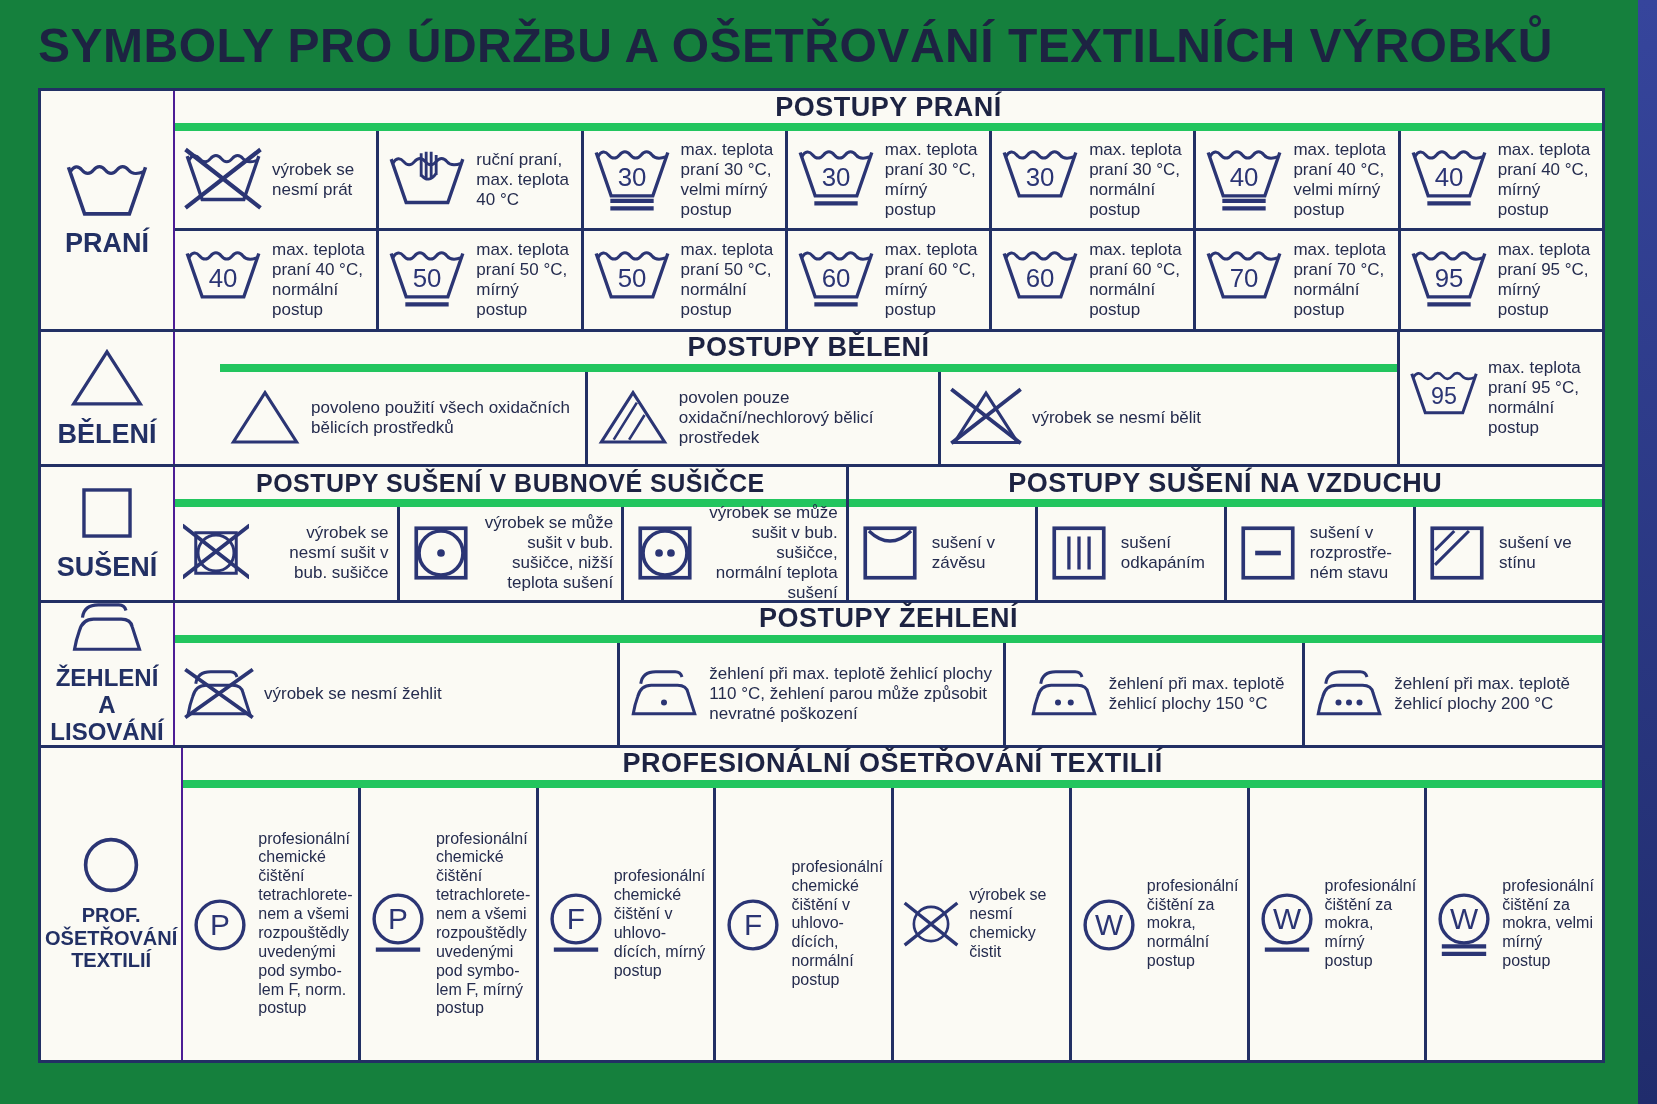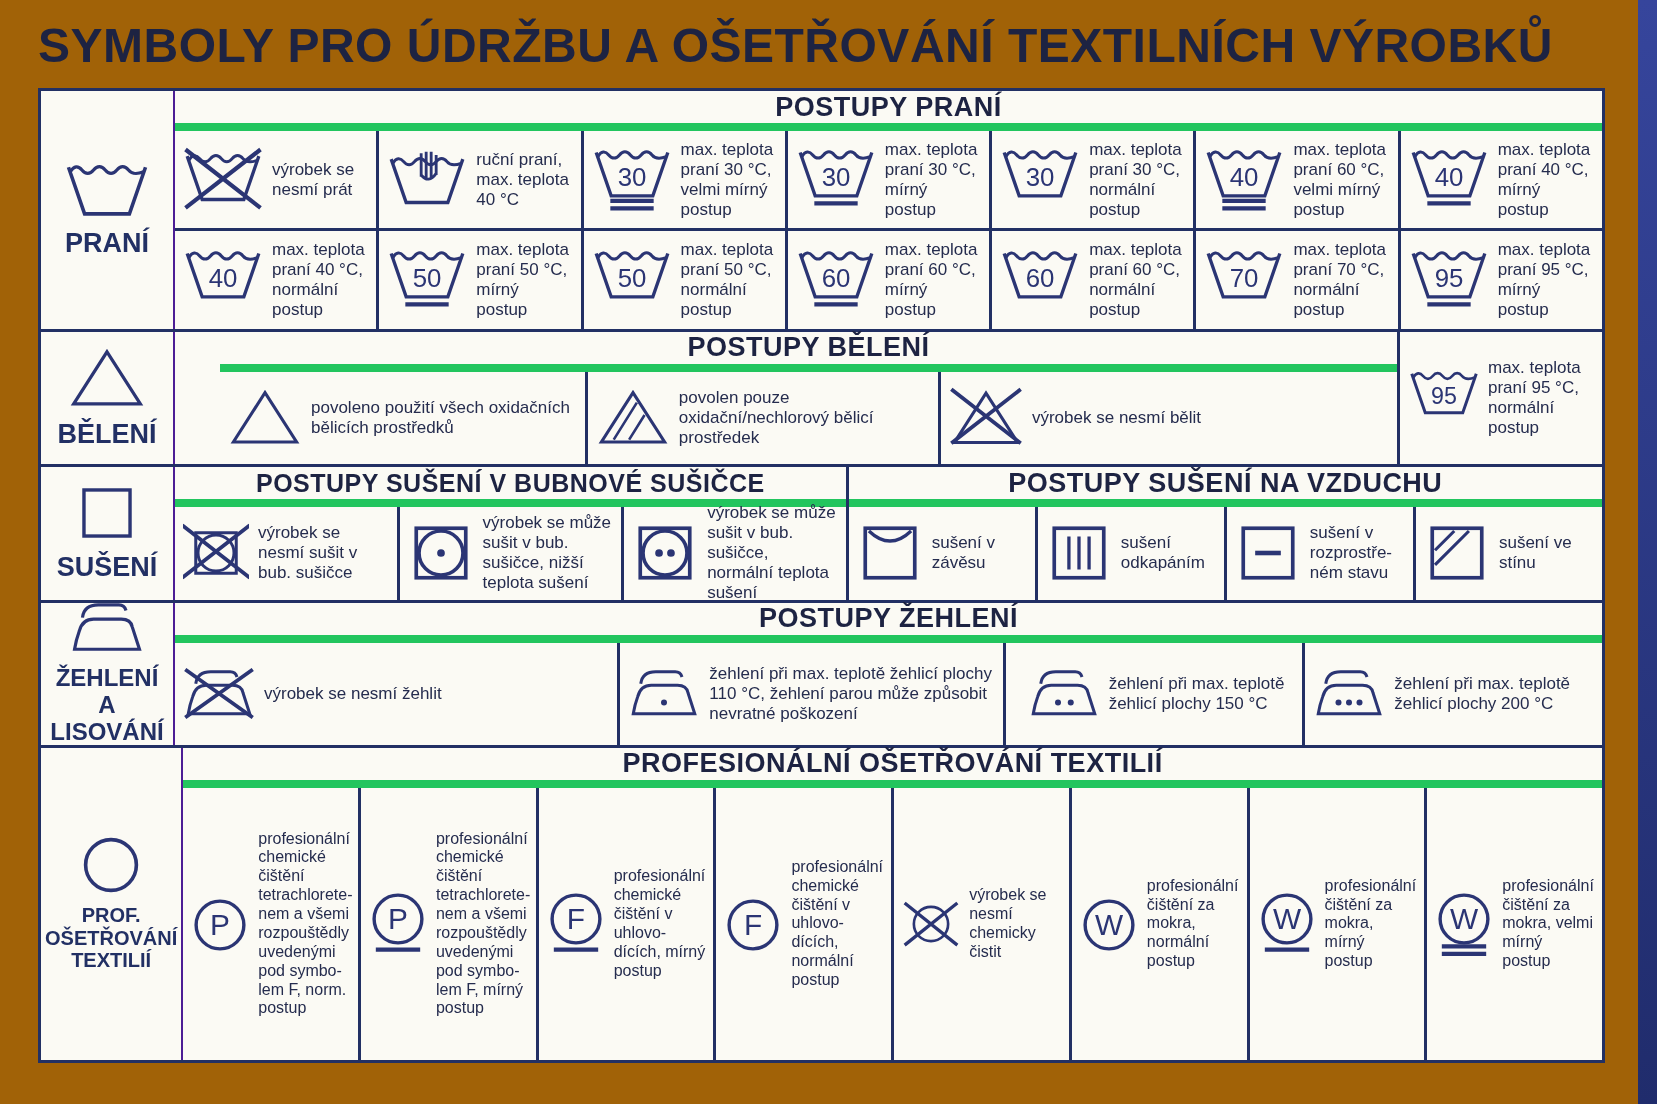--- a/index.html
+++ b/index.html
@@ -1,16 +1,16 @@
 <!DOCTYPE html>
 <html><head>
 <meta charset="utf-8">
 <style>
   html,body{margin:0;padding:0;background:#ffffff;}
-  .page{position:relative;width:1657px;height:1104px;background:#a16207;
+  .page{position:relative;width:1657px;height:1104px;background:#15803d;
         font-family:"Liberation Sans",sans-serif;overflow:hidden;color:#232b52;}
   .title{position:absolute;left:38px;top:10px;width:1567px;height:72px;
          font-size:48px;font-weight:bold;color:#1d2342;letter-spacing:.5px;
          white-space:nowrap;line-height:72px;}
   .edge-strip{position:absolute;right:0;top:0;width:19px;height:1104px;
               background:linear-gradient(180deg,#36459c,#202c6c);}
   .table{position:absolute;left:38px;top:88px;width:1567px;height:975px;
          border:3px solid #223064;box-sizing:border-box;display:flex;flex-direction:column;
          background:#fbfaf4;}
   .band{display:flex;min-height:0;}
@@ -40,21 +40,21 @@
              gap:8px;padding:4px 8px;box-sizing:border-box;}
   
   .sym{stroke:#2b3574;fill:none;stroke-width:4;flex:0 0 auto;}
   .sym .num{fill:#2b3574;stroke:none;font-size:31px;font-family:"Liberation Sans",sans-serif;}
   .sym .lett{fill:#2b3574;stroke:none;font-size:35px;font-family:"Liberation Sans",sans-serif;}
   .sym .dot{fill:#2b3574;stroke:none;}
   .s-wash{width:80px;} .s-bleach{width:74px;} .s-dry{width:66px;}
   .s-iron{width:72px;} .s-prof{width:58px;}
   .w31{flex:0 0 31%;} .w27{flex:0 0 27%;} .w21{flex:0 0 21%;padding-left:22px;}
   .b31{flex:0 0 31%;} .b30{flex:0 0 30%;}
-  .dry-left{flex:0 0 47%;} .dry-right{flex:1;}
+  .dry-left{flex:0 0 47%;text-align:right;} .dry-right{flex:1;}
 </style>
 </head>
 <body>
 
 <svg width="0" height="0" style="position:absolute" aria-hidden="true">
 <defs>
   <g id="g-tub">
     <path d="M5 11 L23 63 L73 63 L91 11"></path>
     <path d="M7 16 C11 9 16 9 20 14 C24 19 29 19 33 14 C37 9 42 9 46 14 C50 19 55 19 59 14 C63 9 68 9 72 14 C76 19 81 19 89 16" stroke-width="3.6"></path>
   </g>
@@ -156,21 +156,21 @@
                 <text class="num" x="48" y="51" text-anchor="middle">30</text>
               </svg>
             <div class="txt">max. teplota praní 30 °C, normální postup</div>
           </div>
           <div class="cell">
             <svg class="sym s-wash" viewBox="0 2 96 82">
                 <use href="#g-tub"></use>
                 <text class="num" x="48" y="51" text-anchor="middle">40</text>
                 <use href="#g-bar2"></use>
               </svg>
-            <div class="txt">max. teplota praní 60 °C, velmi mírný postup</div>
+            <div class="txt">max. teplota praní 40 °C, velmi mírný postup</div>
           </div>
           <div class="cell">
             <svg class="sym s-wash" viewBox="0 2 96 82">
                 <use href="#g-tub"></use>
                 <text class="num" x="48" y="51" text-anchor="middle">40</text>
                 <use href="#g-bar1"></use>
               </svg>
             <div class="txt">max. teplota praní 40 °C, mírný postup</div>
           </div>
         </div>

